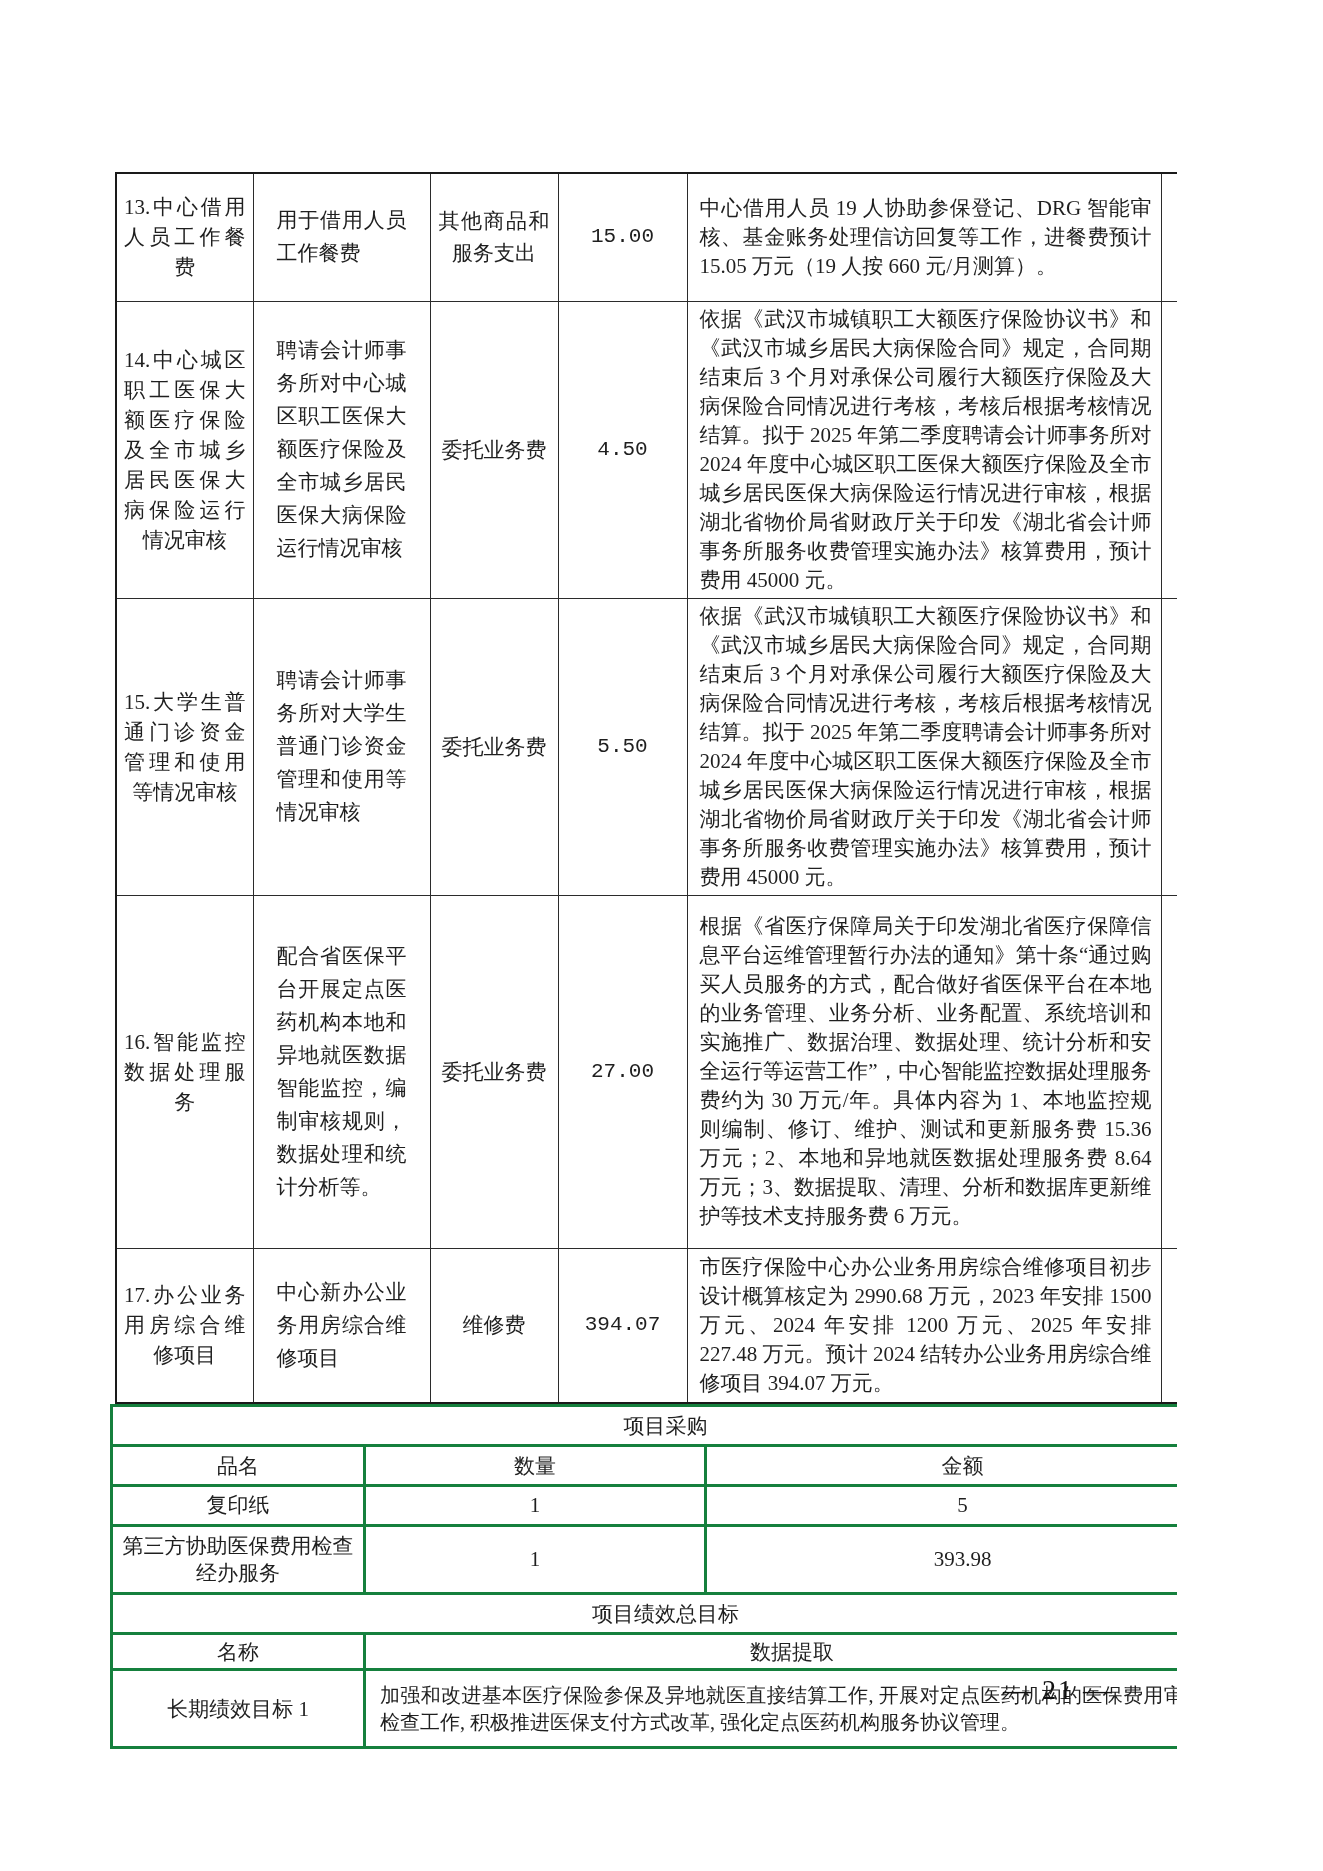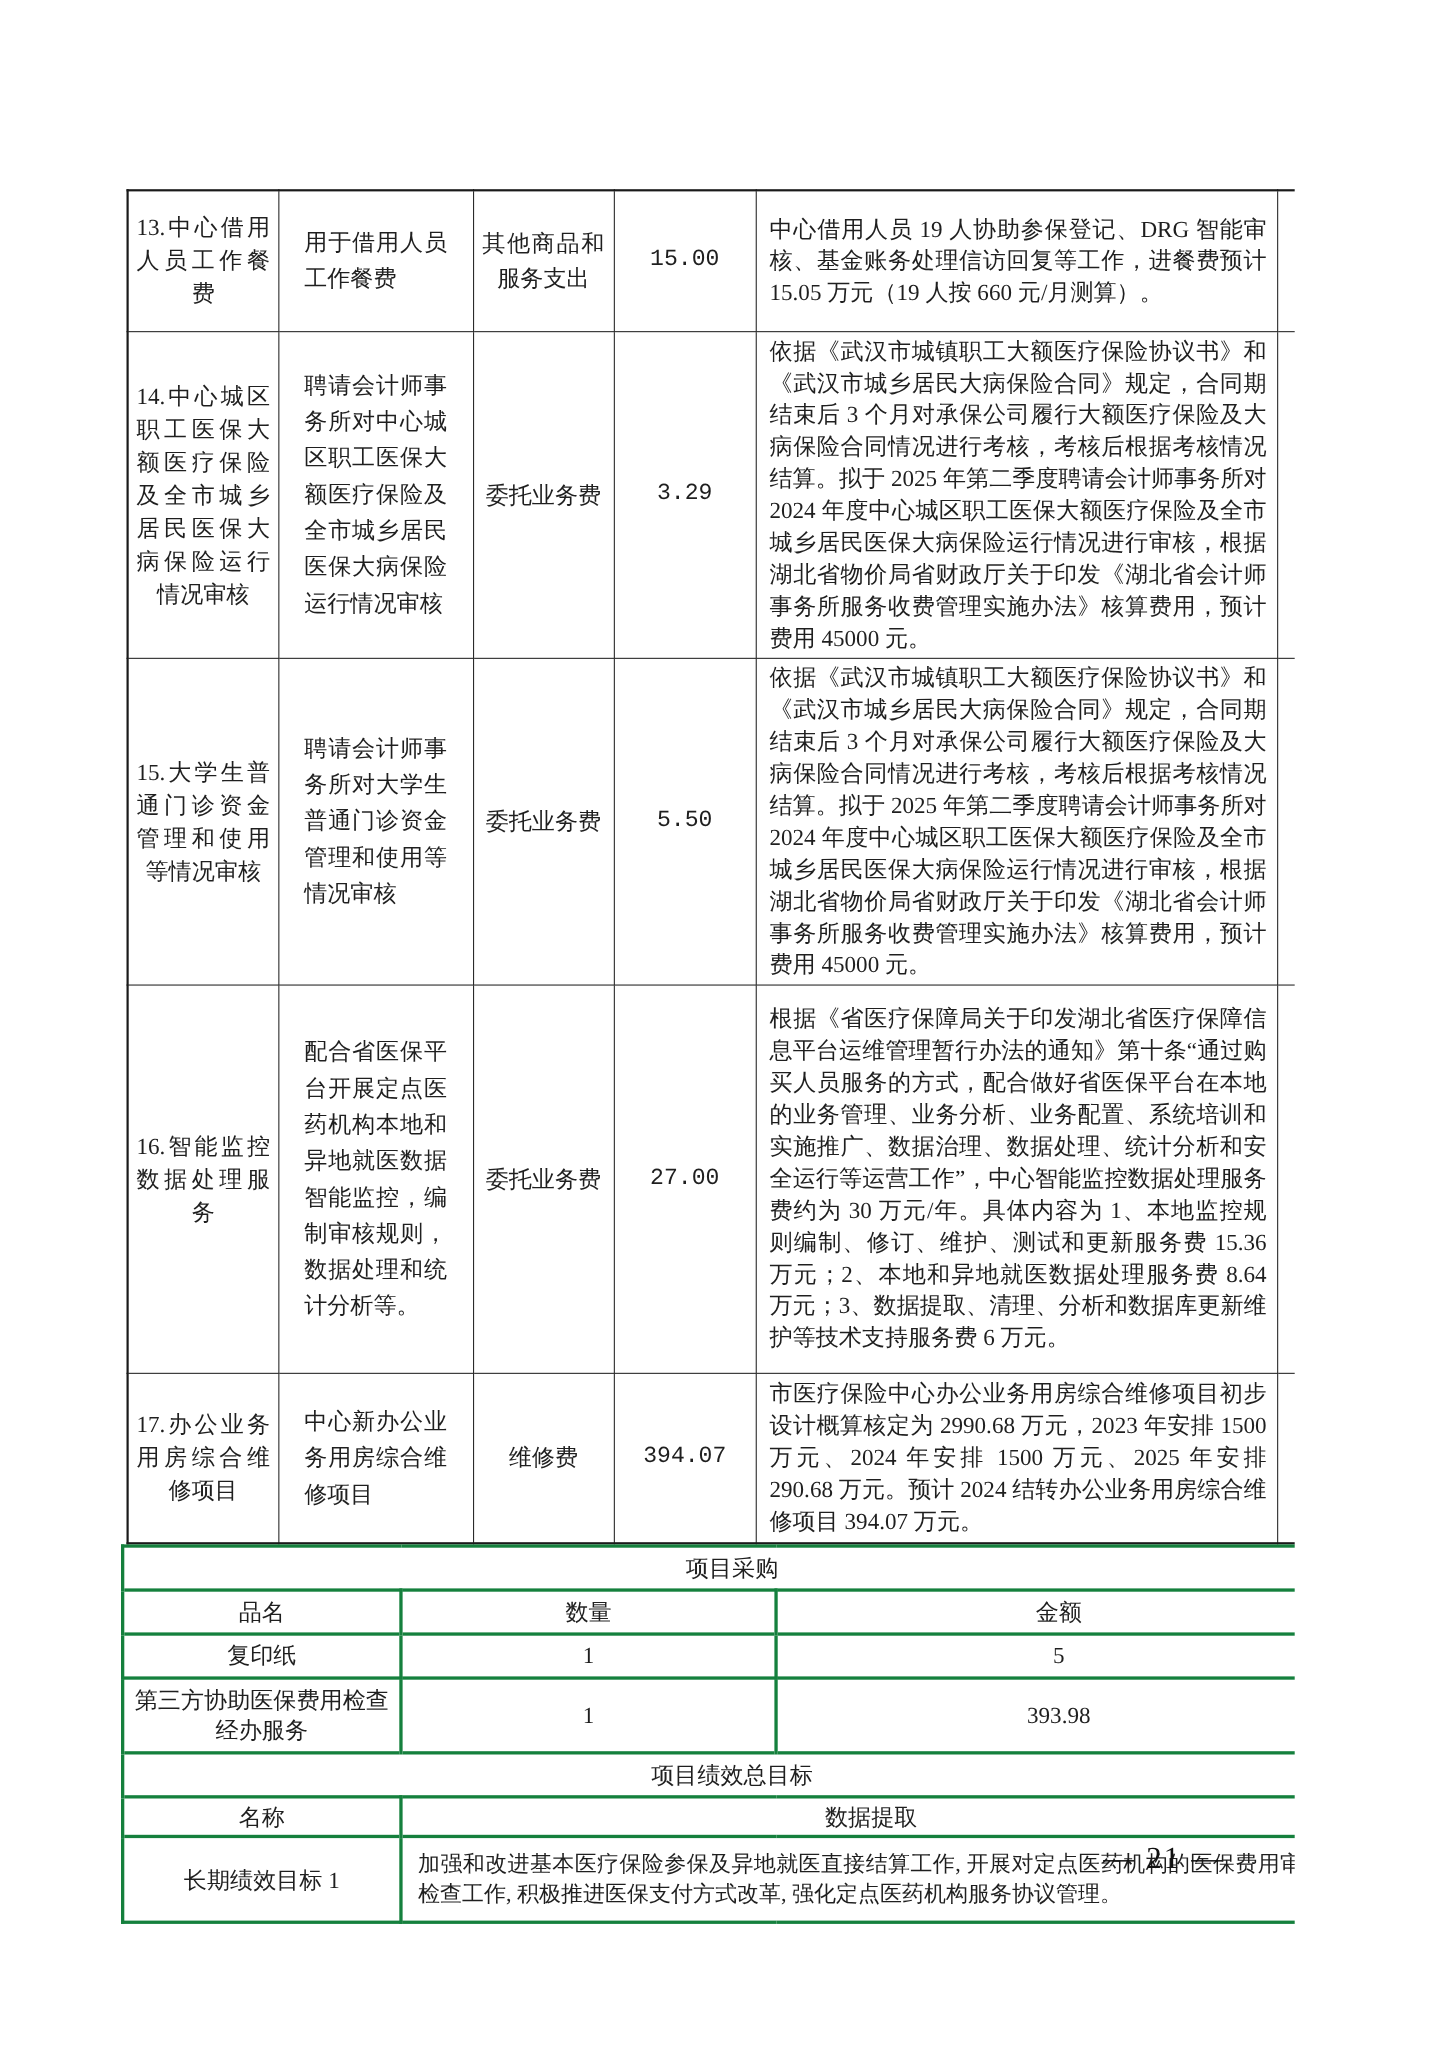--- a/index.html
+++ b/index.html
@@ -67,21 +67,21 @@
           <td class="c-purp">用于借用人员工作餐费</td>
           <td class="c-cat">其他商品和服务支出</td>
           <td class="c-amt">15.00</td>
           <td class="c-desc">中心借用人员 19 人协助参保登记、DRG 智能审核、基金账务处理信访回复等工作，进餐费预计 15.05 万元（19 人按 660 元/月测算）。</td>
           <td class="c-empty"></td>
         </tr>
         <tr style="height:290px">
           <td class="c-name">14.中心城区职工医保大额医疗保险及全市城乡居民医保大病保险运行情况审核</td>
           <td class="c-purp">聘请会计师事务所对中心城区职工医保大额医疗保险及全市城乡居民医保大病保险运行情况审核</td>
           <td class="c-cat">委托业务费</td>
-          <td class="c-amt">3.29</td>
+          <td class="c-amt">4.50</td>
           <td class="c-desc">依据《武汉市城镇职工大额医疗保险协议书》和《武汉市城乡居民大病保险合同》规定，合同期结束后 3 个月对承保公司履行大额医疗保险及大病保险合同情况进行考核，考核后根据考核情况结算。拟于 2025 年第二季度聘请会计师事务所对 2024 年度中心城区职工医保大额医疗保险及全市城乡居民医保大病保险运行情况进行审核，根据湖北省物价局省财政厅关于印发《湖北省会计师事务所服务收费管理实施办法》核算费用，预计费用 45000 元。</td>
           <td class="c-empty"></td>
         </tr>
         <tr style="height:285px">
           <td class="c-name">15.大学生普通门诊资金管理和使用等情况审核</td>
           <td class="c-purp">聘请会计师事务所对大学生普通门诊资金管理和使用等情况审核</td>
           <td class="c-cat">委托业务费</td>
           <td class="c-amt">5.50</td>
           <td class="c-desc">依据《武汉市城镇职工大额医疗保险协议书》和《武汉市城乡居民大病保险合同》规定，合同期结束后 3 个月对承保公司履行大额医疗保险及大病保险合同情况进行考核，考核后根据考核情况结算。拟于 2025 年第二季度聘请会计师事务所对 2024 年度中心城区职工医保大额医疗保险及全市城乡居民医保大病保险运行情况进行审核，根据湖北省物价局省财政厅关于印发《湖北省会计师事务所服务收费管理实施办法》核算费用，预计费用 45000 元。</td>
           <td class="c-empty"></td>
@@ -92,21 +92,21 @@
           <td class="c-cat">委托业务费</td>
           <td class="c-amt">27.00</td>
           <td class="c-desc">根据《省医疗保障局关于印发湖北省医疗保障信息平台运维管理暂行办法的通知》第十条“通过购买人员服务的方式，配合做好省医保平台在本地的业务管理、业务分析、业务配置、系统培训和实施推广、数据治理、数据处理、统计分析和安全运行等运营工作”，中心智能监控数据处理服务费约为 30 万元/年。具体内容为 1、本地监控规则编制、修订、维护、测试和更新服务费 15.36 万元；2、本地和异地就医数据处理服务费 8.64 万元；3、数据提取、清理、分析和数据库更新维护等技术支持服务费 6 万元。</td>
           <td class="c-empty"></td>
         </tr>
         <tr style="height:155px">
           <td class="c-name">17.办公业务用房综合维修项目</td>
           <td class="c-purp">中心新办公业务用房综合维修项目</td>
           <td class="c-cat">维修费</td>
           <td class="c-amt">394.07</td>
-          <td class="c-desc">市医疗保险中心办公业务用房综合维修项目初步设计概算核定为 2990.68 万元，2023 年安排 1500 万元、2024 年安排 1500 万元、2025 年安排 290.68 万元。预计 2024 结转办公业务用房综合维修项目 394.07 万元。</td>
+          <td class="c-desc">市医疗保险中心办公业务用房综合维修项目初步设计概算核定为 2990.68 万元，2023 年安排 1500 万元、2024 年安排 1200 万元、2025 年安排 227.48 万元。预计 2024 结转办公业务用房综合维修项目 394.07 万元。</td>
           <td class="c-empty"></td>
         </tr>
       </tbody>
     </table>
 
     <table class="bottom-table">
       <colgroup>
         <col style="width:253px">
           <col style="width:341px">
           <col style="width:514px">

